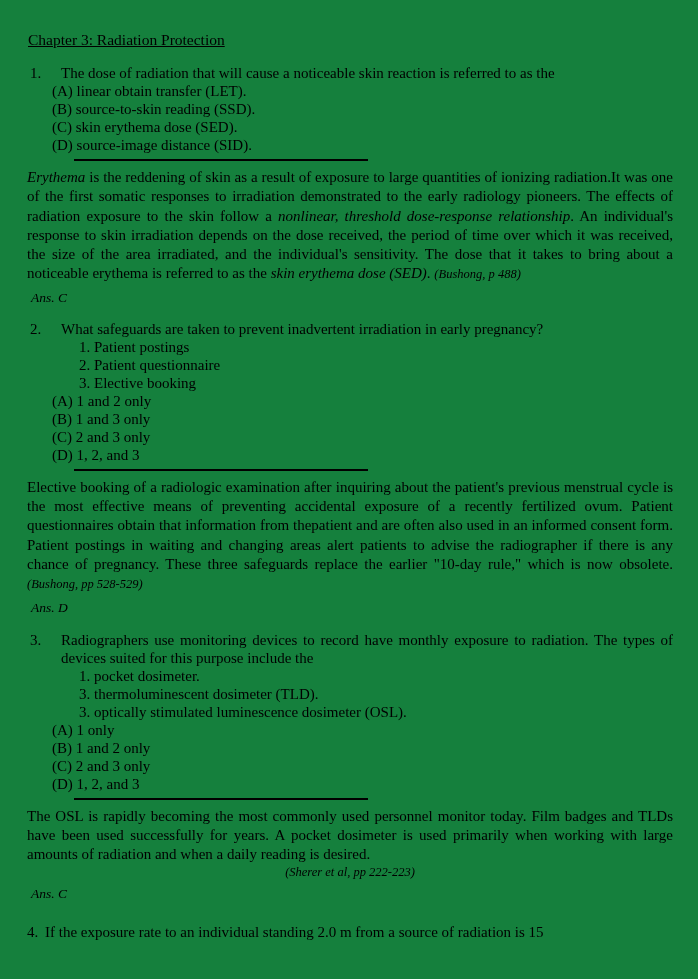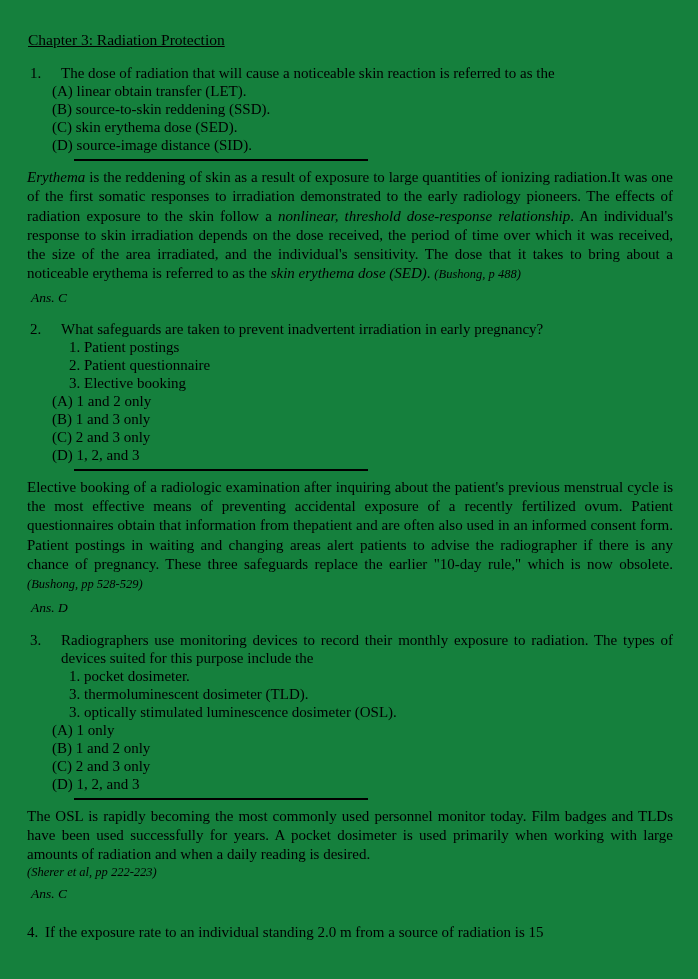--- a/index.html
+++ b/index.html
@@ -24,21 +24,21 @@
   }
   
   .question {
     position: relative;
     padding-left: 34px;
     line-height: 18px;
     text-align: justify;
   }
   .q-num { position: absolute; left: 3px; top: 0; }
   .q-text { margin: 0; }
-  .subitems { margin-left: 8px; }
+  .subitems { margin-left: 18px; }
   .options { margin-left: -9px; }
   .subitem, .option { line-height: 18px; }
   .mt-q2 { margin-top: 13px; }
   .mt-q3 { margin-top: 14px; }
   .question.q4 { padding-left: 18px; margin-top: 20px; }
   .question.q4 .q-num { left: 0; }
   
   hr.qa-sep {
     border: none;
     border-top: 2px solid #000;
@@ -46,42 +46,42 @@
     height: 0;
     margin: 5px 0 7px 47px;
   }
   
   .expl {
     margin: 0;
     text-align: justify;
     line-height: 19.3px;
   }
   .it { font-style: italic; }
-  .cite { font-style: italic; font-size: 12.5px; }
+  .cite { font-style: italic; font-size: 12.5px; text-align: center; }
   .cite-line { margin: 0; line-height: 17px; }
   .ans {
     margin: 4px;
     font-style: italic;
     font-size: 13.5px;
     line-height: 18px;
   }
 </style>
 </head>
 <body>
 
 <div class="page">
 
   <h1 class="chapter-title">Chapter 3: Radiation Protection</h1>
 
   <div class="question">
     <span class="q-num">1.</span>
     <p class="q-text">The dose of radiation that will cause a noticeable skin reaction is referred to as the</p>
     <div class="options">
       <div class="option">(A) linear obtain transfer (LET).</div>
-      <div class="option">(B) source-to-skin reddening (SSD).</div>
+      <div class="option">(B) source-to-skin reading (SSD).</div>
       <div class="option">(C) skin erythema dose (SED).</div>
       <div class="option">(D) source-image distance (SID).</div>
     </div>
   </div>
 
   <hr class="qa-sep">
 
   <p class="expl"><span class="it">Erythema</span><span> is the reddening of skin as a result of exposure to large quantities of ionizing radiation.It was one of the first somatic responses to irradiation demonstrated to the early radiology pioneers. The effects of radiation exposure to the skin follow a </span><span class="it">nonlinear, threshold dose-response relationship</span><span>. An individual's response to skin irradiation depends on the dose received, the period of time over which it was received, the size of the area irradiated, and the individual's sensitivity. The dose that it takes to bring about a noticeable erythema is referred to as the </span><span class="it">skin erythema dose (SED)</span><span>. </span><span class="cite">(Bushong, p 488)</span></p>
   <p class="ans">Ans. C</p>
 
@@ -101,21 +101,21 @@
     </div>
   </div>
 
   <hr class="qa-sep">
 
   <p class="expl"><span>Elective booking of a radiologic examination after inquiring about the patient's previous menstrual cycle is the most effective means of preventing accidental exposure of a recently fertilized ovum. Patient questionnaires obtain that information from thepatient and are often also used in an informed consent form. Patient postings in waiting and changing areas alert patients to advise the radiographer if there is any chance of pregnancy. These three safeguards replace the earlier "10-day rule," which is now obsolete. </span><span class="cite">(Bushong, pp 528-529)</span></p>
   <p class="ans">Ans. D</p>
 
   <div class="question mt-q3">
     <span class="q-num">3.</span>
-    <p class="q-text">Radiographers use monitoring devices to record their monthly exposure to radiation. The types of devices suited for this purpose include the</p>
+    <p class="q-text">Radiographers use monitoring devices to record have monthly exposure to radiation. The types of devices suited for this purpose include the</p>
     <div class="subitems">
       <div class="subitem">1. pocket dosimeter.</div>
       <div class="subitem">3. thermoluminescent dosimeter (TLD).</div>
       <div class="subitem">3. optically stimulated luminescence dosimeter (OSL).</div>
     </div>
     <div class="options">
       <div class="option">(A) 1 only</div>
       <div class="option">(B) 1 and 2 only</div>
       <div class="option">(C) 2 and 3 only</div>
       <div class="option">(D) 1, 2, and 3</div>

